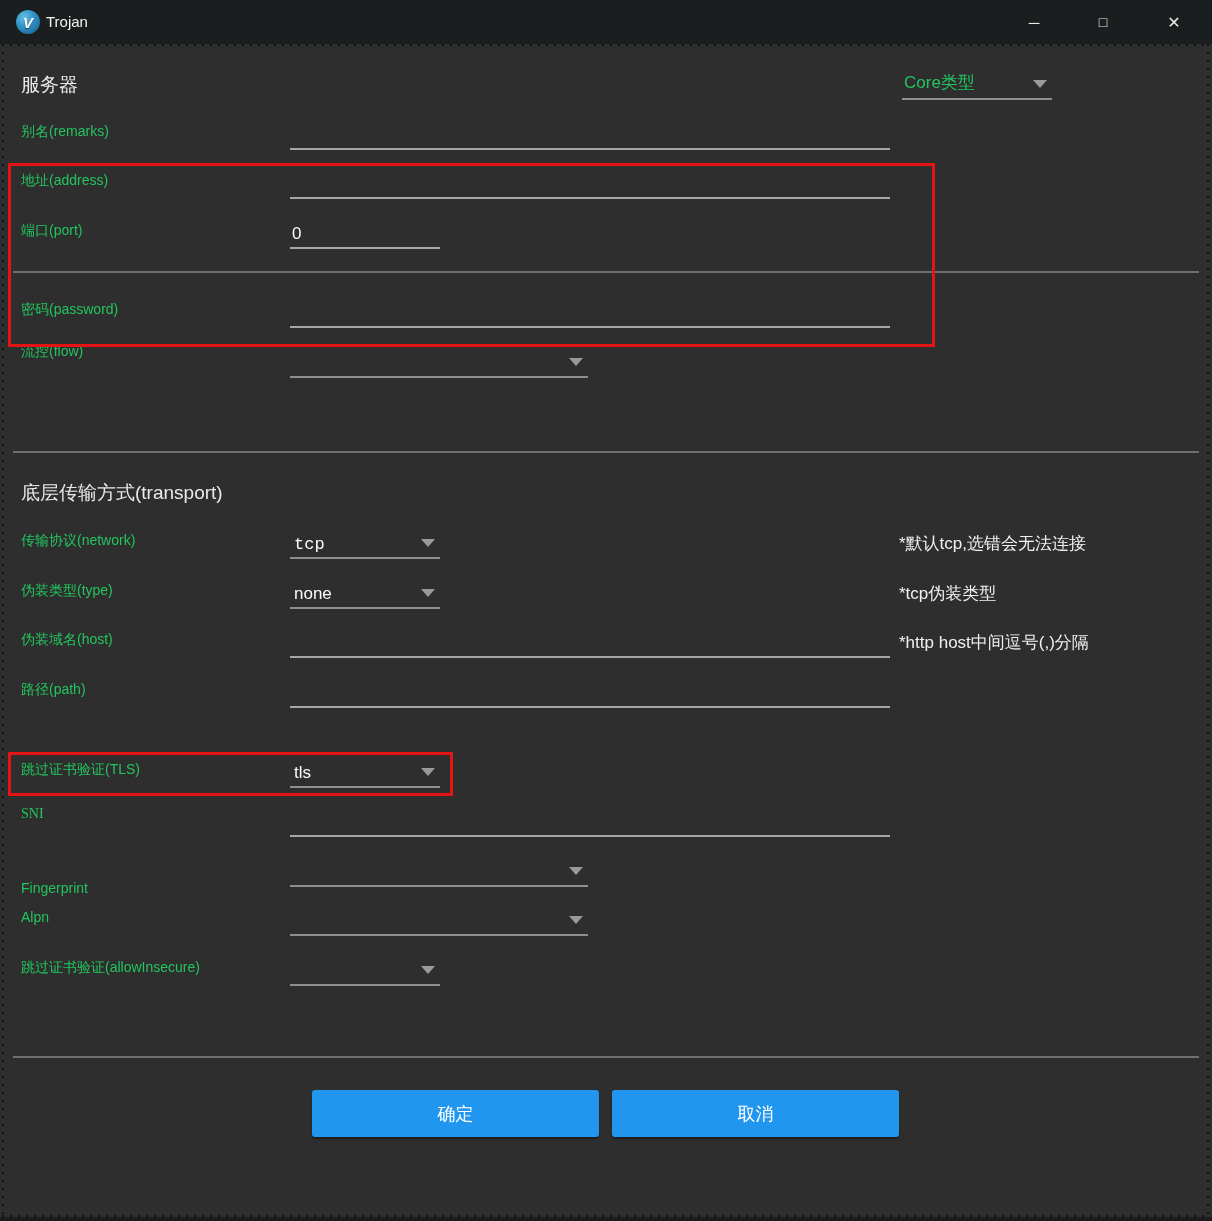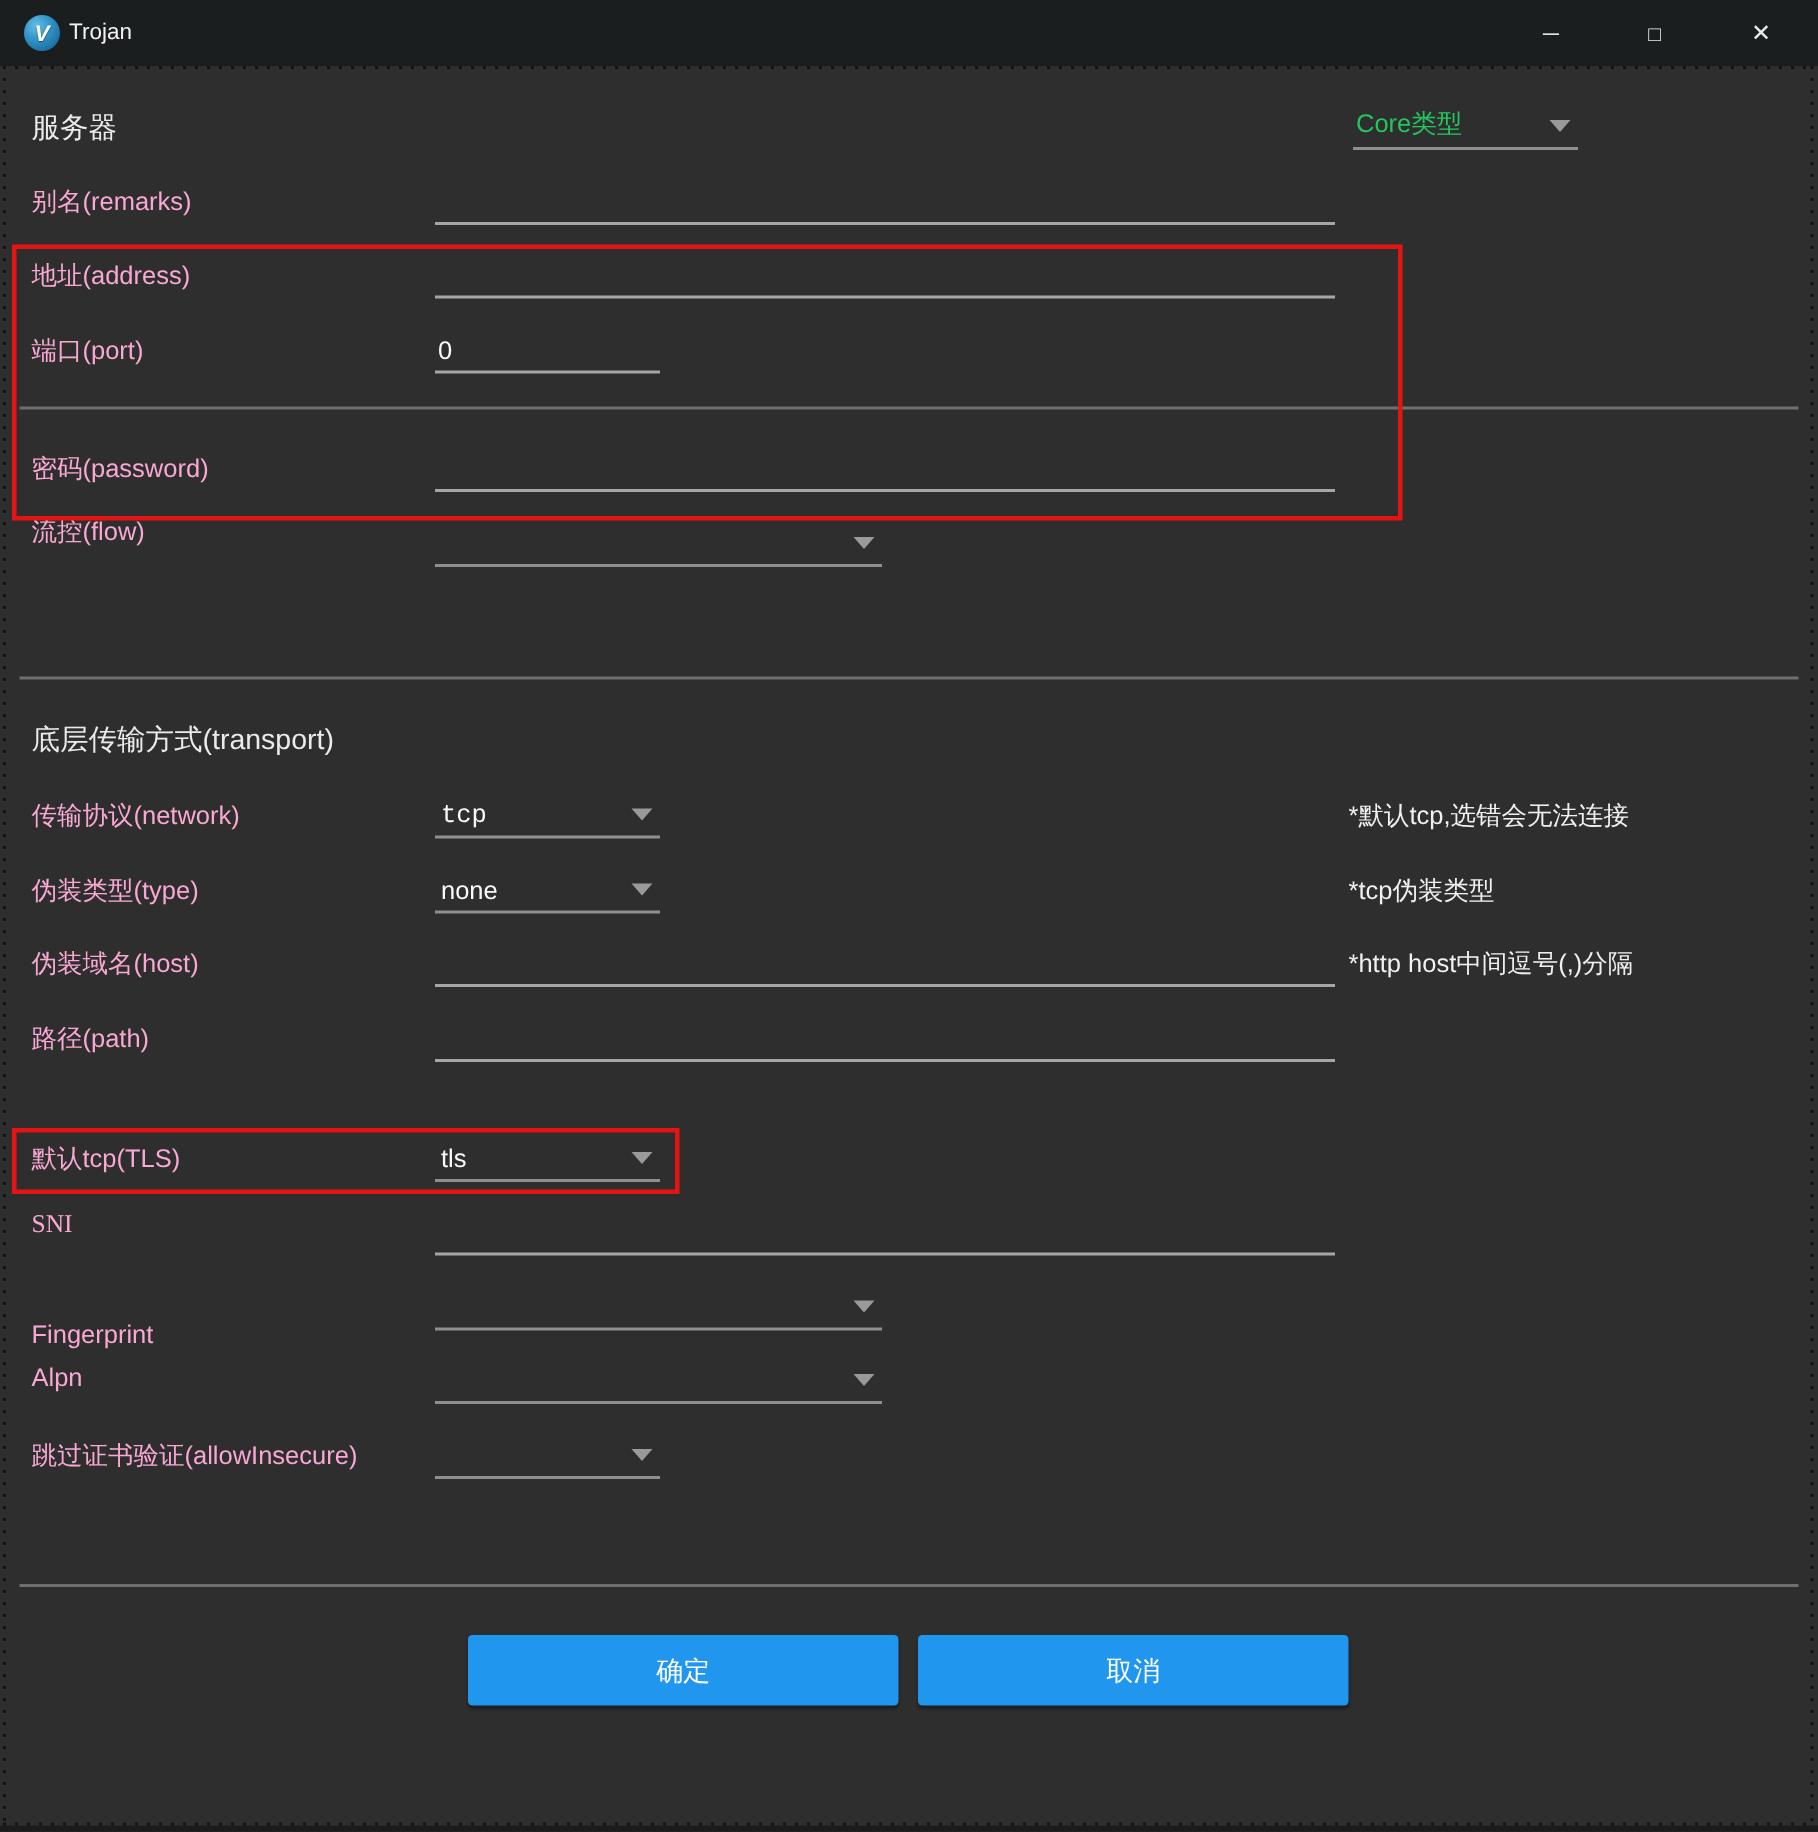--- a/index.html
+++ b/index.html
@@ -30,21 +30,21 @@
   .dot-v { position:absolute; width:2px; top:44px; height:1172px;
            background:repeating-linear-gradient(180deg,#121212 0 2px,transparent 2px 8px); }
   .dot-top { top:44px; }
   .dot-bottom { top:1215px; }
   .dot-left { left:2px; }
   .dot-right { left:1207px; }
   .bottom-strip { position:absolute; left:0; top:1217px; width:1212px; height:4px; background:#1c1c1c; }
 
   
   .heading { position:absolute; left:21px; color:#eaeaea; font-size:19px; }
-  .row-label { position:absolute; left:21px; color:#f9a8d4; font-size:17px; }
+  .row-label { position:absolute; left:21px; color:#22c55e; font-size:14px; }
   .hint { position:absolute; left:899px; color:#f0f0f0; font-size:17px; }
 
   .u-input { position:absolute; left:290px; height:30px;
              border-bottom:2px solid #a6a6a6; color:#fafafa; font-size:17px;
              display:flex; align-items:flex-end; padding:0 2px 3px 2px; }
   .u-select { position:absolute; left:290px; height:30px;
               border-bottom:2px solid #8f8f8f; color:#fafafa; font-size:17px;
               display:flex; align-items:flex-end; padding:0 2px 3px 4px; }
   .w600 { width:600px; } .w298 { width:298px; } .w150 { width:150px; }
   .arrow { position:absolute; right:5px; bottom:10px; width:0; height:0;
@@ -143,21 +143,21 @@
   <div class="u-input w600" style="top:628px;">
     <span></span>
   </div>
   <div class="hint" style="top:631px;">*http host中间逗号(,)分隔</div>
 
   <div class="row-label" style="top:681px;">路径(path)</div>
   <div class="u-input w600" style="top:678px;">
     <span></span>
   </div>
 
-  <div class="row-label" style="top:761px;">默认tcp(TLS)</div>
+  <div class="row-label" style="top:761px;">跳过证书验证(TLS)</div>
   <div class="u-select w150" style="top:758px;">
     <span>tls</span>
     <span class="arrow"></span>
   </div>
 
   <div class="row-label" style="top:806px;font-family:Liberation Serif, serif;">SNI</div>
   <div class="u-input w600" style="top:807px;">
     <span></span>
   </div>
 

